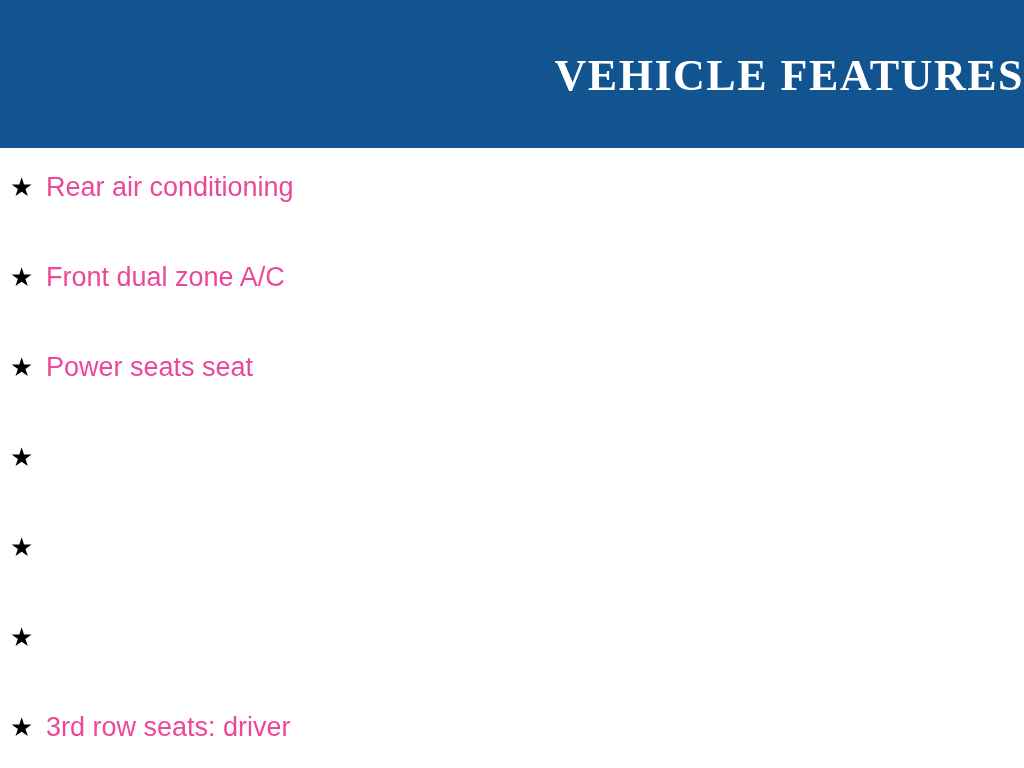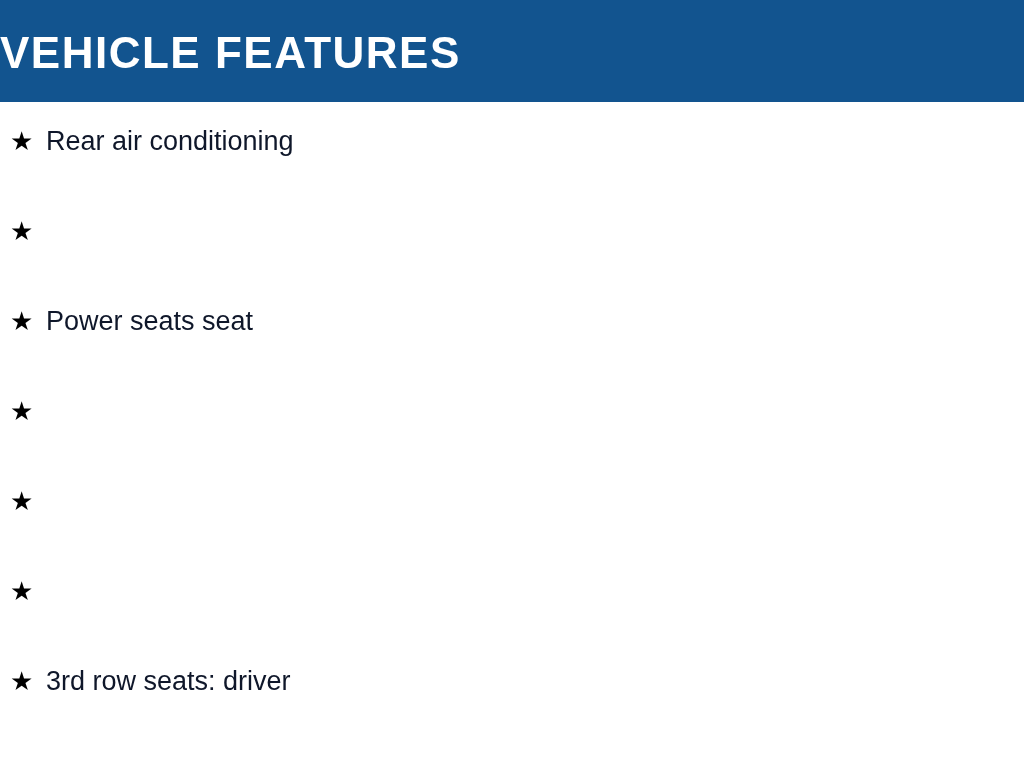--- a/index.html
+++ b/index.html
@@ -14,26 +14,27 @@
     overflow: hidden;
   }
   .slide {
     width: 1024px;
     height: 768px;
     position: relative;
     background: #ffffff;
   }
   .header-bar {
     width: 100%;
-    height: 102px;
+    height: 148px;
     background: #12548f;
     display: flex;
     align-items: center;
-    justify-content: flex-start;
+    justify-content: flex-end;
     box-sizing: border-box;
+    font-family: Liberation Serif, serif;
   }
   .header-title {
     color: #ffffff;
     font-size: 44px;
     font-weight: bold;
     letter-spacing: 1.5px;
     text-align: center;
     line-height: 1;
     margin: 0;
     padding-top: 4px;
@@ -53,21 +54,21 @@
   .bullet-star {
     font-size: 26px;
     color: #000000;
     line-height: 1;
     width: 36px;
     flex: 0 0 36px;
     text-align: left;
   }
   .feature-label {
     font-size: 27px;
-    color: #0f172a;
+    color: #ec4899;
     line-height: 1;
     white-space: nowrap;
   }
 </style>
 </head>
 <body>
 
 <div class="slide">
 
   <div class="header-bar">
@@ -76,20 +77,21 @@
 
   <ul class="features-list">
 
     <li class="feature-item">
       <span class="bullet-star">★</span>
       <span class="feature-label">Rear air conditioning</span>
     </li>
 
     <li class="feature-item">
       <span class="bullet-star">★</span>
+      <span class="feature-label">Front dual zone A/C</span>
     </li>
 
     <li class="feature-item">
       <span class="bullet-star">★</span>
       <span class="feature-label">Power seats seat</span>
     </li>
 
     <li class="feature-item">
       <span class="bullet-star">★</span>
     </li>

